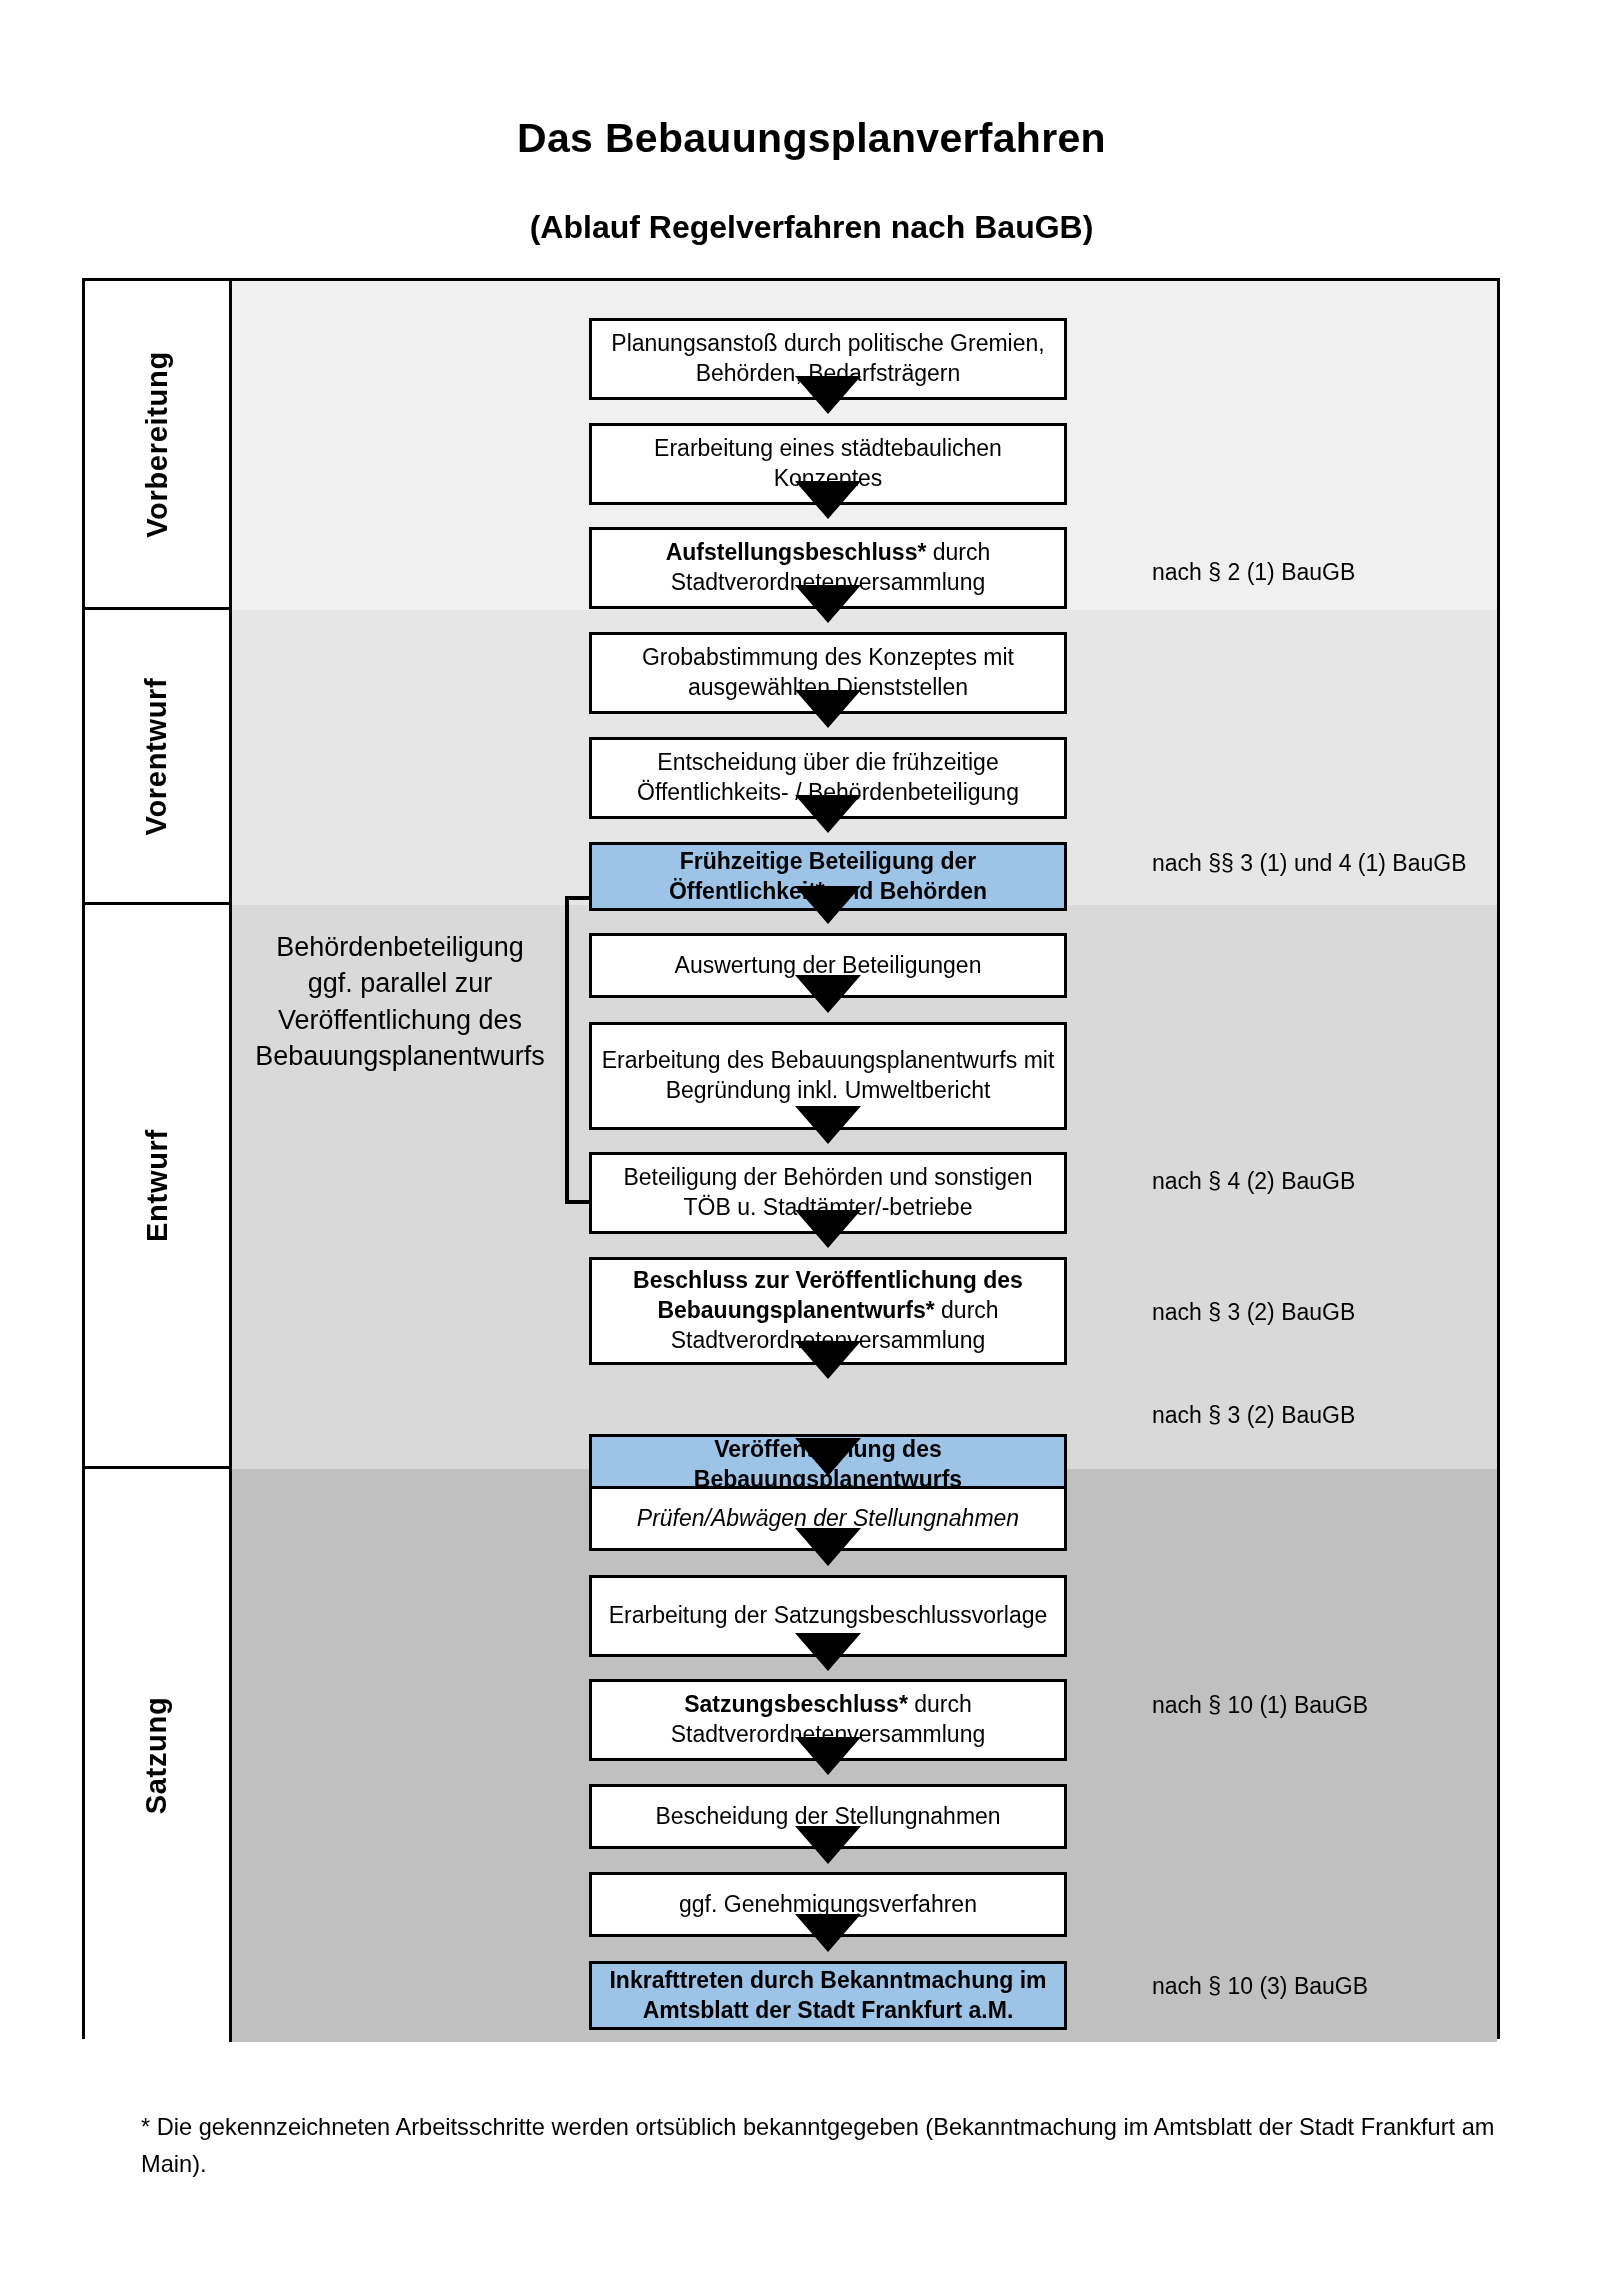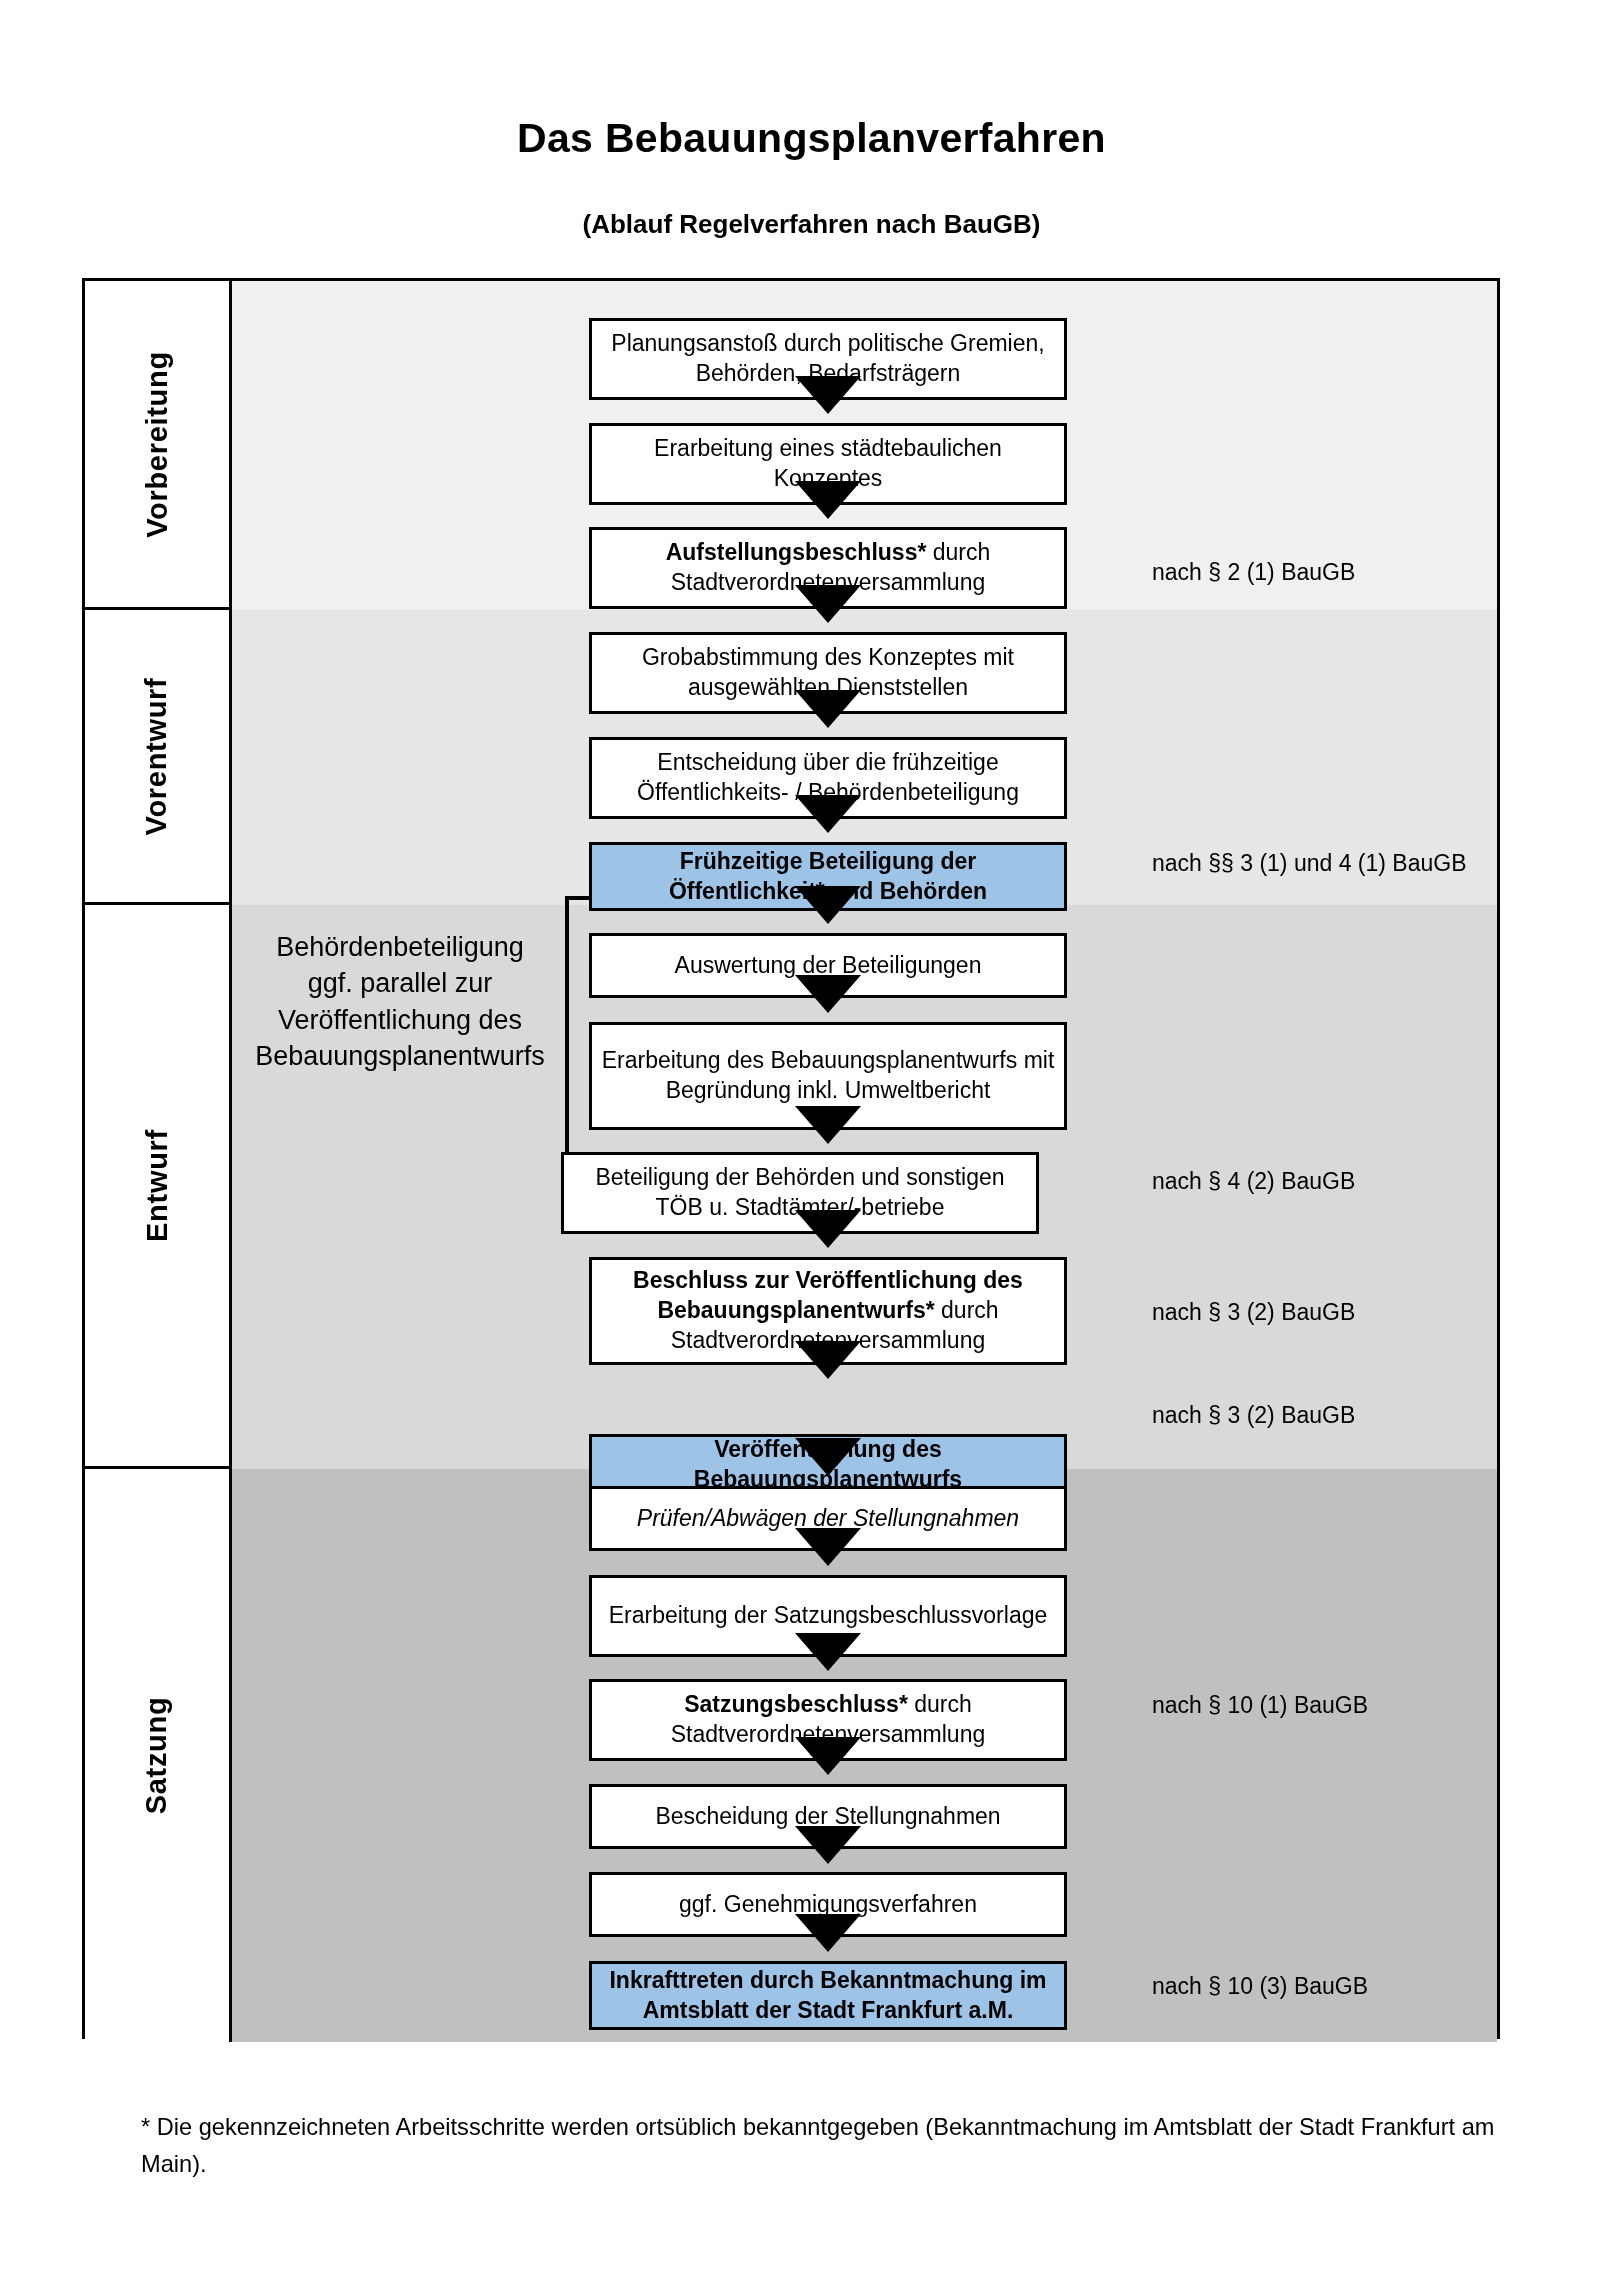--- a/index.html
+++ b/index.html
@@ -3,21 +3,21 @@
 <meta charset="utf-8">
 <style>
   html,body{margin:0;padding:0;background:#fff;}
   body{width:1623px;height:2295px;font-family:"Liberation Sans",sans-serif;color:#000;position:relative;overflow:hidden;}
 
   .page{position:absolute;left:0;top:0;width:1623px;height:2295px;}
 
   .title{position:absolute;left:0;top:115px;width:1623px;text-align:center;
     font-size:41px;font-weight:bold;letter-spacing:0.3px;}
   .subtitle{position:absolute;left:0;top:209px;width:1623px;text-align:center;
-    font-size:26px;font-weight:bold;}
+    font-size:32px;font-weight:bold;}
 
   
   .frame{position:absolute;left:82px;top:278px;width:1418px;height:1761px;
     border:3.3px solid #000;box-sizing:border-box;background:#fff;}
 
   
   .band{position:absolute;left:143px;right:0;box-sizing:border-box;}
   .band.b1{top:0;height:329px;background:#F0F0F0;}
   .band.b2{top:329px;height:295px;background:#E6E6E6;}
   .band.b3{top:624px;height:564px;background:#D9D9D9;}
@@ -131,21 +131,21 @@
     <div class="box" style="left:504px;top:638px;width:478px;height:65px;">
       <span>Auswertung der Beteiligungen</span>
     </div>
     <div class="arrow" style="left:710px;top:694px;"></div>
 
     <div class="box" style="left:504px;top:727px;width:478px;height:108px;">
       <span>Erarbeitung des Bebauungsplanentwurfs mit Begründung inkl. Umweltbericht</span>
     </div>
     <div class="arrow" style="left:710px;top:825px;"></div>
 
-    <div class="box" style="left:476px;top:857px;width:478px;height:82px;">
+    <div class="box" style="left:504px;top:857px;width:478px;height:82px;">
       <span>Beteiligung der Behörden und sonstigen TÖB u. Stadtämter/-betriebe</span>
     </div>
     <div class="arrow" style="left:710px;top:929px;"></div>
 
     <div class="box" style="left:504px;top:962px;width:478px;height:108px;">
       <span><b>Beschluss zur Veröffentlichung des Bebauungsplanentwurfs*</b><span> durch Stadtverordnetenversammlung</span></span>
     </div>
     <div class="arrow" style="left:710px;top:1060px;"></div>
 
     <div class="box blue" style="left:504px;top:1139px;width:478px;height:61px;">

